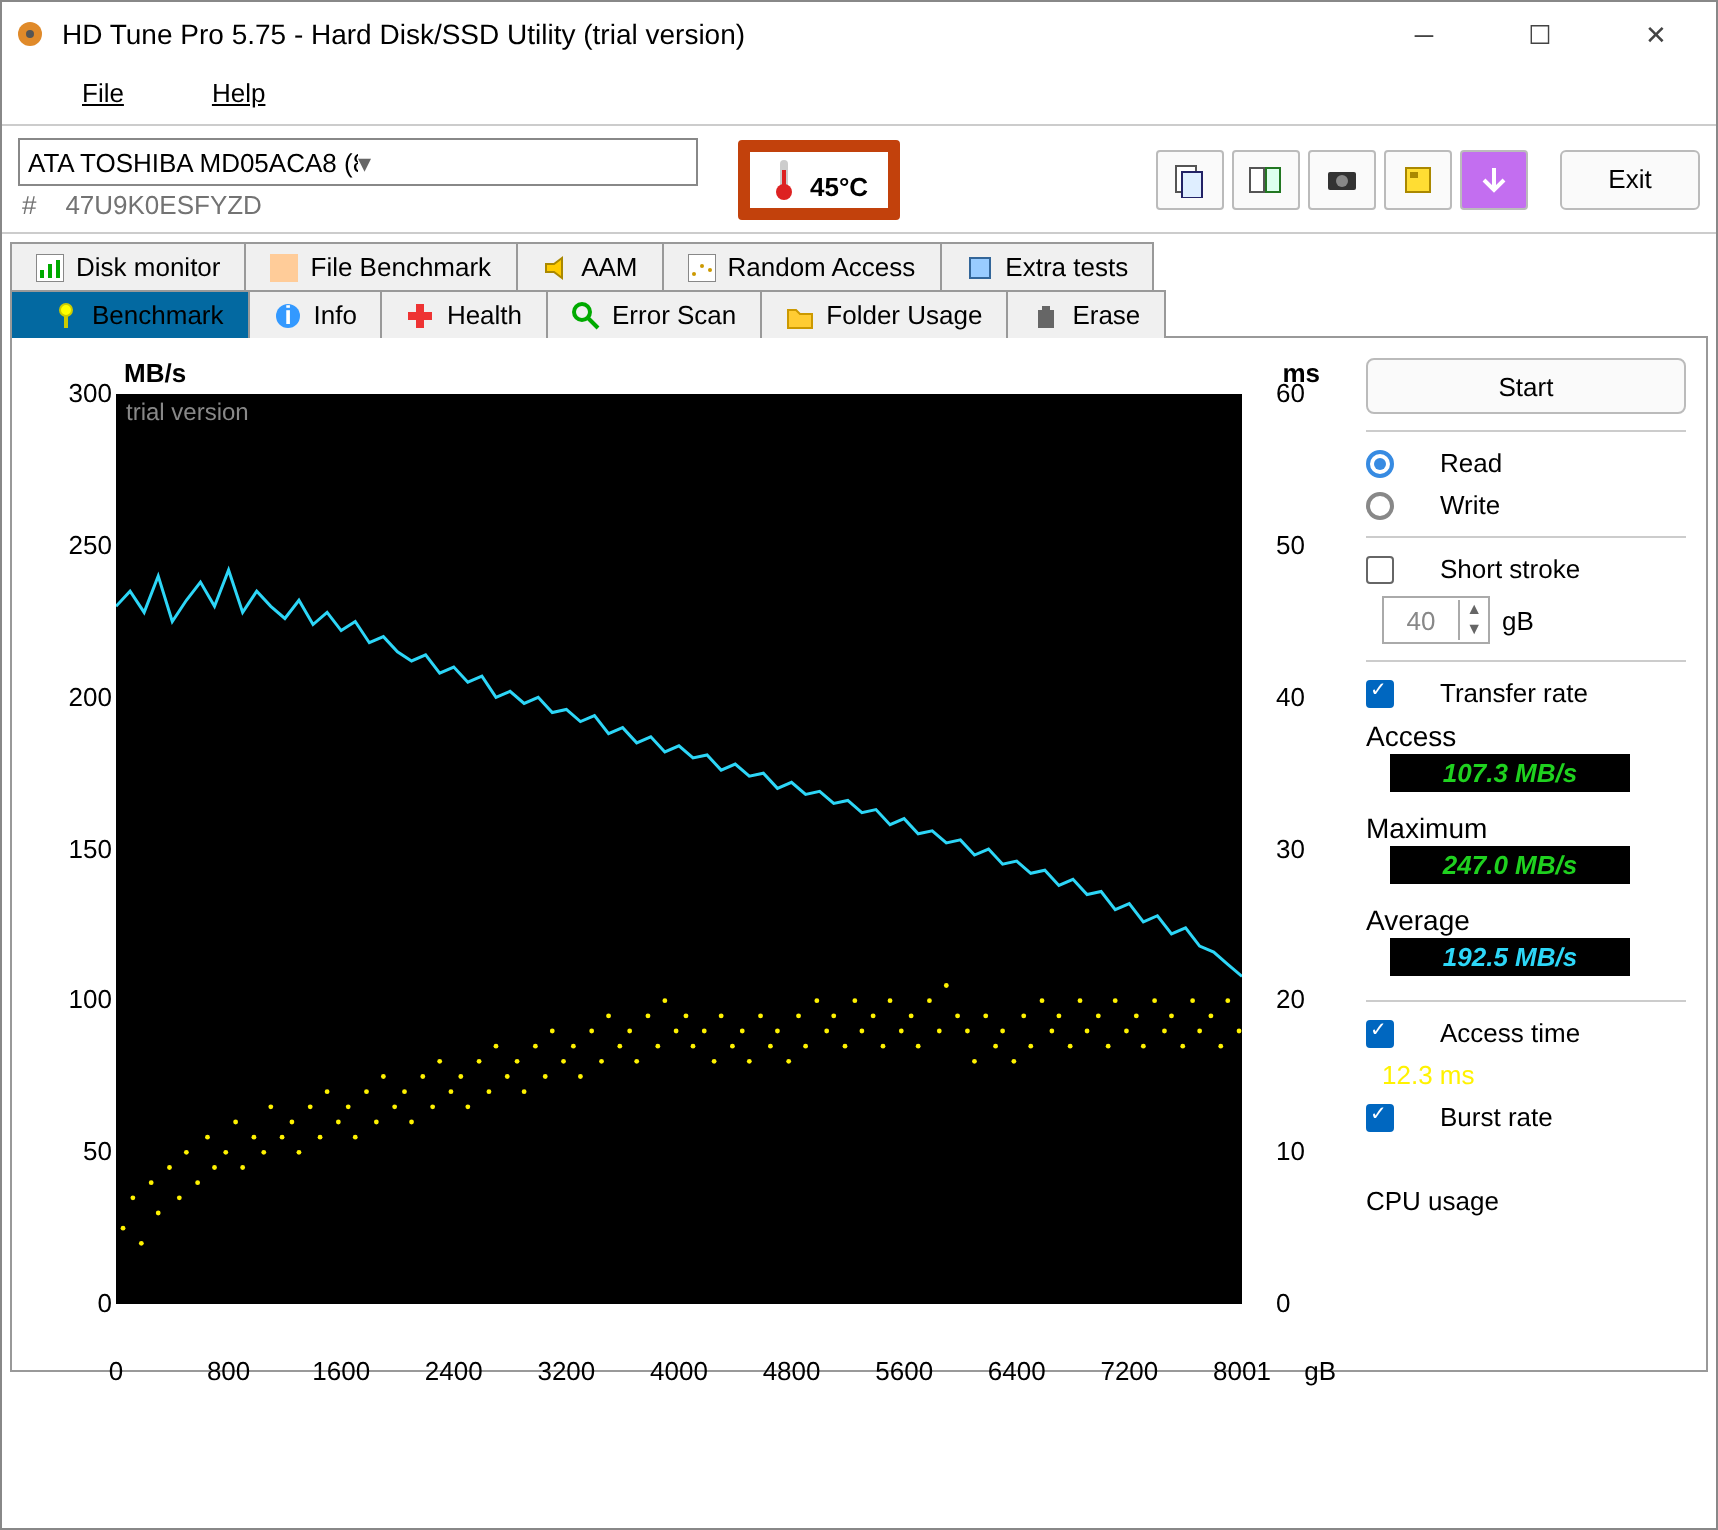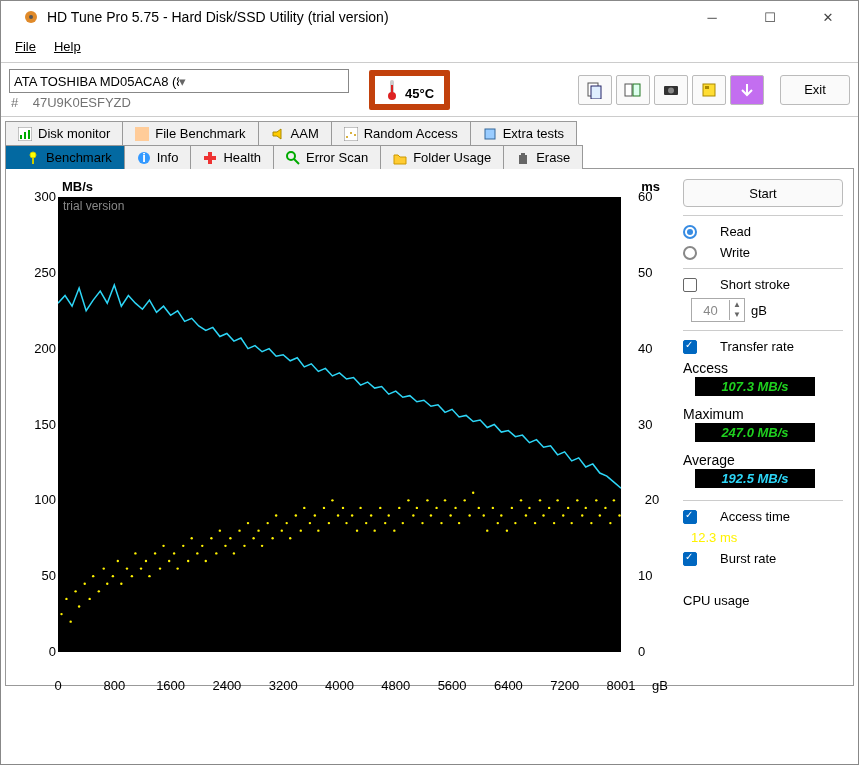--- a/index.html
+++ b/index.html
@@ -1,23 +1,23 @@
 <!DOCTYPE html>
 <html><head>
 <meta charset="utf-8">
 <style>
 * { box-sizing: border-box; margin: 0; padding: 0; font-family: Segoe UI, Tahoma, sans-serif; font-size: 13px; }
 body { background: #fff; width: 859px; height: 765px; overflow: hidden; border: 1px solid #888; }
-.titlebar { display: flex; align-items: center; height: 32px; padding: 0 6px; background: #fff; margin-left: 16px; }
+.titlebar { display: flex; align-items: center; height: 32px; padding: 0 6px; background: #fff; }
 .titlebar .app-icon { width: 16px; height: 16px; margin-right: 8px; }
 .titlebar .title { flex: 1; font-size: 14px; color: #000; }
 .titlebar .winbtns { display: flex; gap: 30px; margin-right: 10px; }
 .titlebar .winbtn { width: 28px; height: 28px; display: flex; align-items: center; justify-content: center; color: #444; }
 .menubar { display: flex; gap: 6px; padding: 4px 8px 6px; border-bottom: 1px solid #ccc; }
-.menubar .menu-item { text-decoration: underline; color: #000; padding: 2px 6px; }
+.menubar .menu-item { text-decoration: underline; color: #000; padding: 2px 6px; margin-left: 26px; }
 .toolbar { display: flex; align-items: center; padding: 6px 8px; gap: 8px; border-bottom: 1px solid #ccc; }
 .deviceRow { display: flex; flex-direction: column; }
 .deviceSelect { display: flex; align-items: center; border: 1px solid #888; background: #fff; padding: 1px 4px; width: 340px; height: 24px; }
 .deviceSelect span { flex: 1; white-space: nowrap; overflow: hidden; }
 .deviceSelect .chev { color: #666; }
 .serial { color: #737373; padding: 2px 0 0 2px; }
 .temp { display: flex; align-items: flex-end; gap: 6px; border: 6px solid #c2410c; padding: 3px 10px; border-radius: 2px; margin-left: 12px; }
 .temp .thermo { width: 14px; height: 22px; }
 .iconBtnGroup { display: flex; gap: 4px; margin-left: auto; }
 .iconBtn { width: 34px; height: 30px; border: 1px solid #bbb; border-radius: 2px; display: flex; align-items: center; justify-content: center; background: #fafafa; }
@@ -350,21 +350,21 @@
           <div class="yAxisL" style="top: 85.8333px;">250</div>
           <div class="yAxisL" style="top: 161.667px;">200</div>
           <div class="yAxisL" style="top: 237.5px;">150</div>
           <div class="yAxisL" style="top: 313.333px;">100</div>
           <div class="yAxisL" style="top: 389.167px;">50</div>
           <div class="yAxisL" style="top: 465px;">0</div>
           <div class="yAxisR" style="top: 10px;">60</div>
           <div class="yAxisR" style="top: 85.8333px;">50</div>
           <div class="yAxisR" style="top: 161.667px;">40</div>
           <div class="yAxisR" style="top: 237.5px;">30</div>
-          <div class="yAxisR" style="top: 313.333px; text-align: center;">20</div>
+          <div class="yAxisR" style="top: 313.333px;">20</div>
           <div class="yAxisR" style="top: 389.167px;">10</div>
           <div class="yAxisR" style="top: 465px;">0</div>
           <div class="xAxis" style="left: 27px; width: 30px;">0</div>
           <div class="xAxis" style="left: 83.3px; width: 30px;">800</div>
           <div class="xAxis" style="left: 139.6px; width: 30px;">1600</div>
           <div class="xAxis" style="left: 195.9px; width: 30px;">2400</div>
           <div class="xAxis" style="left: 252.2px; width: 30px;">3200</div>
           <div class="xAxis" style="left: 308.5px; width: 30px;">4000</div>
           <div class="xAxis" style="left: 364.8px; width: 30px;">4800</div>
           <div class="xAxis" style="left: 421.1px; width: 30px;">5600</div>

